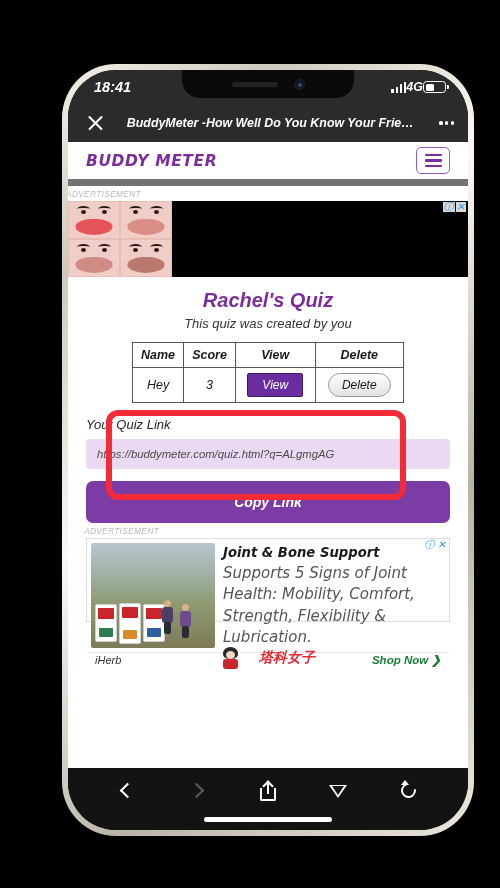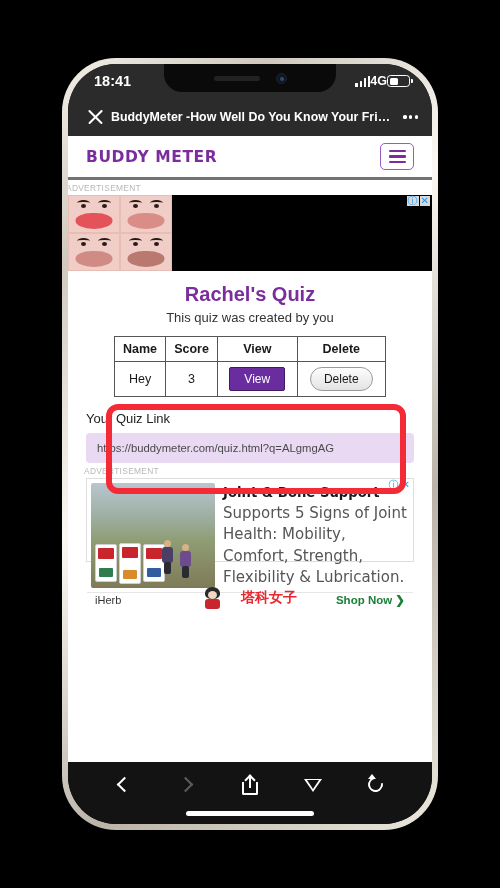--- a/index.html
+++ b/index.html
@@ -6,25 +6,26 @@
   html, body {
     width: 500px; height: 888px;
     background: #000;
     font-family: "Liberation Sans", sans-serif;
     overflow: hidden;
   }
 
   
   #phone-frame {
     position: absolute;
-    left: 62px; top: 58px;
-    width: 376px; height: 772px;
+    left: 62px; top: 64px;
+    width: 412px; height: 772px;
     border-radius: 54px;
     background: linear-gradient(135deg,#f3efe8 0%,#cfc9bd 18%,#fbf8f3 42%,#b9b3a8 70%,#ece7de 100%);
     padding: 6px;
+    font-style: italic;
   }
   #phone-screen {
     position: relative;
     width: 100%; height: 100%;
     border-radius: 48px;
     background: #0a0a0a;
     overflow: hidden;
   }
 
   
@@ -105,21 +106,21 @@
   #web-content {
     position: absolute; left: 0; right: 0;
     top: 72px; bottom: 62px;
     background: #fff;
     overflow: hidden;
   }
 
   
   #site-nav {
     height: 44px; background: #fff;
-    border-bottom: 3px solid #737373;
+    border-bottom: 7px solid #737373;
     display: flex; align-items: center; justify-content: space-between;
     padding: 8px 18px;
   }
   #brand-logo {
     color: #7b2d9e; font-weight: bold; font-size: 15.5px;
     letter-spacing: .6px; font-family: "DejaVu Sans", sans-serif;
   }
   #menu-button {
     width: 34px; height: 27px; border: 1.6px solid #9b59c4;
     border-radius: 5px; background:#fff;
@@ -409,20 +410,21 @@
                 <td>
                   <span class="delete-btn">Delete</span>
                 </td>
               </tr>
             </tbody>
           </table>
         </div>
 
         <div id="quiz-link-label">Your Quiz Link</div>
         <div id="quiz-link-box">https://buddymeter.com/quiz.html?q=ALgmgAG</div>
+        <div id="copy-link-button">Copy Link</div>
 
         <div class="ad-label">ADVERTISEMENT</div>
 
         <div id="iherb-ad">
           <div class="adchoice">
             <span>ⓘ</span>
             <span>✕</span>
           </div>
           <div id="iherb-top">
             <div id="iherb-img">

